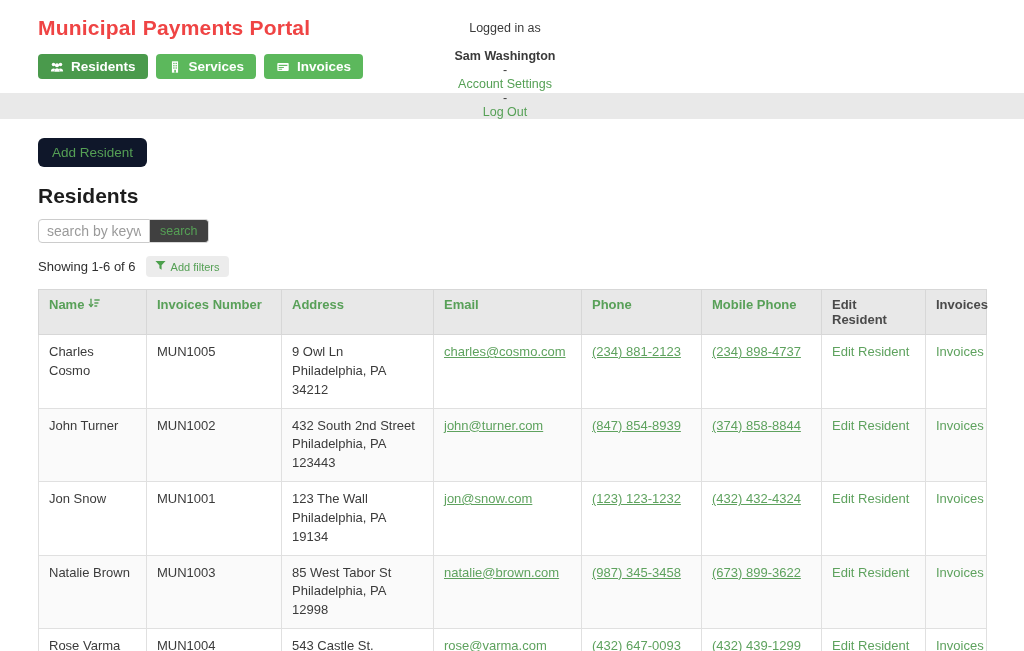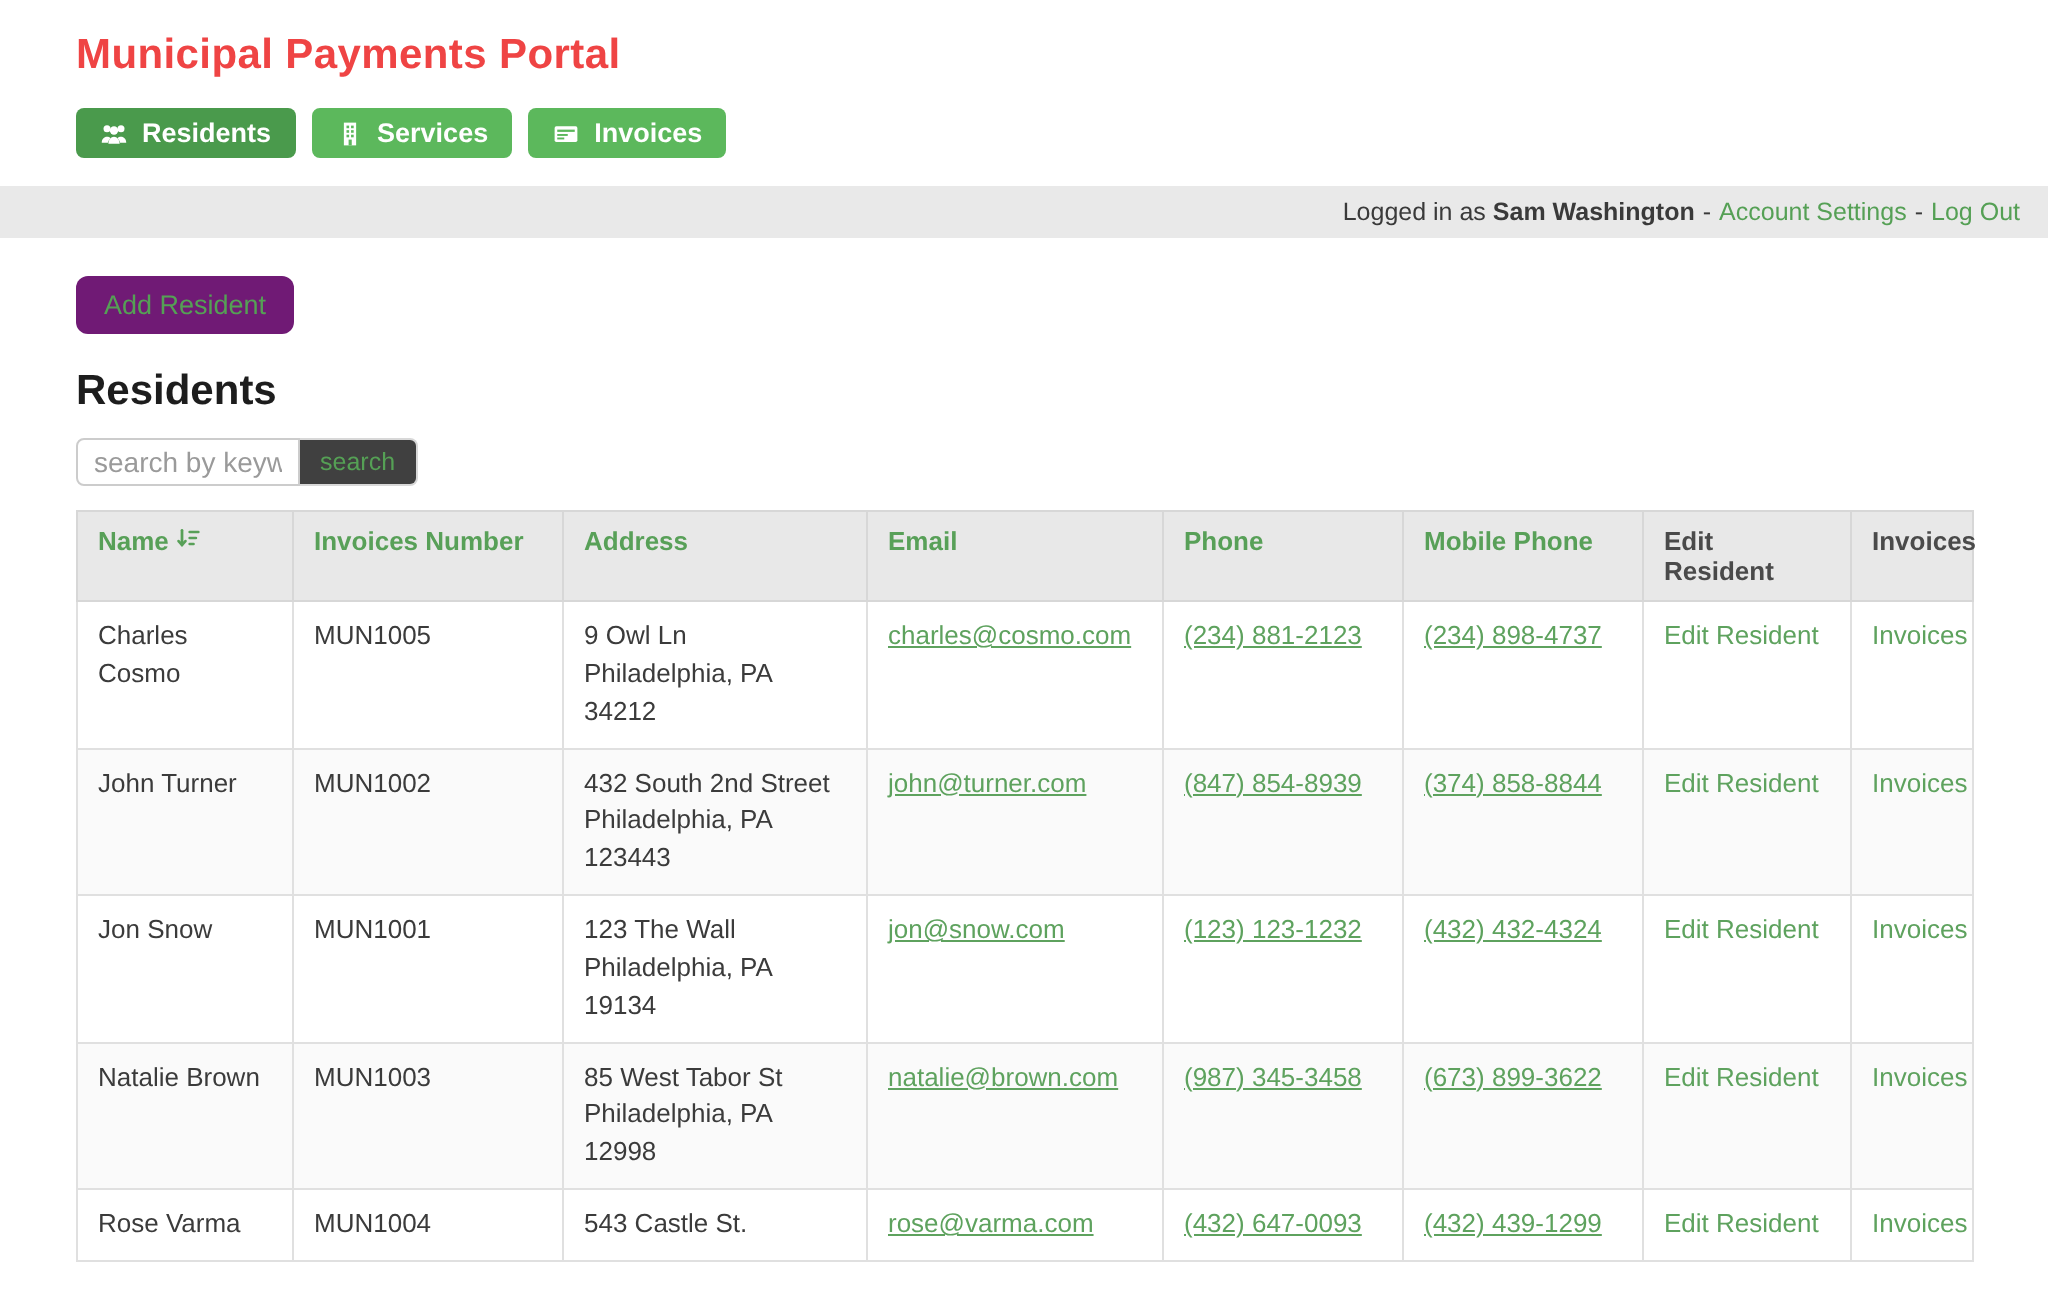--- a/index.html
+++ b/index.html
@@ -12,28 +12,28 @@
   .nav { margin-top: 14px; display: flex; gap: 8px; }
   .nav-btn { display: inline-flex; align-items: center; gap: 7px;
     background: #5cb85c; color: #ffffff; border: none; border-radius: 4px;
     padding: 5px 12px; font-size: 13.5px; font-weight: 600; cursor: pointer;
     font-family: "Liberation Sans", sans-serif; }
   .nav-btn.active { background: #4a9a4c; }
   .nav-btn svg { display: block; }
 
   .user-bar { margin-top: 14px; background: #e9e9e9; height: 26px;
     display: flex; align-items: center; justify-content: flex-end;
-    padding-right: 14px; font-size: 12.5px; color: #3a3a3a; }
+    padding-right: 14px; font-size: 12.5px; color: #3a3a3a; flex-direction: column; }
   .user-bar b { font-weight: 700; }
   .user-bar .sep { margin: 0 4px; }
   .green-link { color: #55a055; cursor: pointer; }
 
   .content { padding: 0 38px; }
 
-  .btn-gray { background: #701a75; border: none; border-radius: 6px;
+  .btn-gray { background: #0f172a; border: none; border-radius: 6px;
     color: #55a055; font-size: 13.5px; padding: 7px 14px; cursor: pointer;
     font-family: "Liberation Sans", sans-serif; }
   .add-resident { margin-top: 19px; display: inline-block; }
 
   .page-heading { margin-top: 17px; font-size: 21px; font-weight: 700; color: #1d1d1d; }
 
   .search-row { margin-top: 11px; display: flex; }
   .search-input { width: 112px; height: 24px; border: 1px solid #cccccc;
     border-radius: 4px 0 0 4px; padding: 0 8px; font-size: 14px; color: #444;
     font-family: "Liberation Sans", sans-serif; outline: none; }
@@ -122,20 +122,31 @@
 <div class="content">
   <button class="btn-gray add-resident">Add Resident</button>
 
   <div class="page-heading">Residents</div>
 
   <div class="search-row">
     <input class="search-input" placeholder="search by keyword" style="">
     <button class="search-btn">search</button>
   </div>
 
+  <div class="meta-row">
+    <span class="showing-text">Showing 1-6 of 6</span>
+    <button class="filters-btn">
+      <span>
+        <svg width="11" height="11" viewBox="0 0 12 12" fill="#4da04d">
+          <path d="M0.5 1h11L7.2 5.8v4.7L4.8 9V5.8z"></path>
+        </svg>
+      </span>
+      <span>Add filters</span>
+    </button>
+  </div>
 
   <table>
     <colgroup>
       <col style="width:108px">
         <col style="width:135px">
         <col style="width:152px">
         <col style="width:148px">
       <col style="width:120px">
         <col style="width:120px">
         <col style="width:104px">

